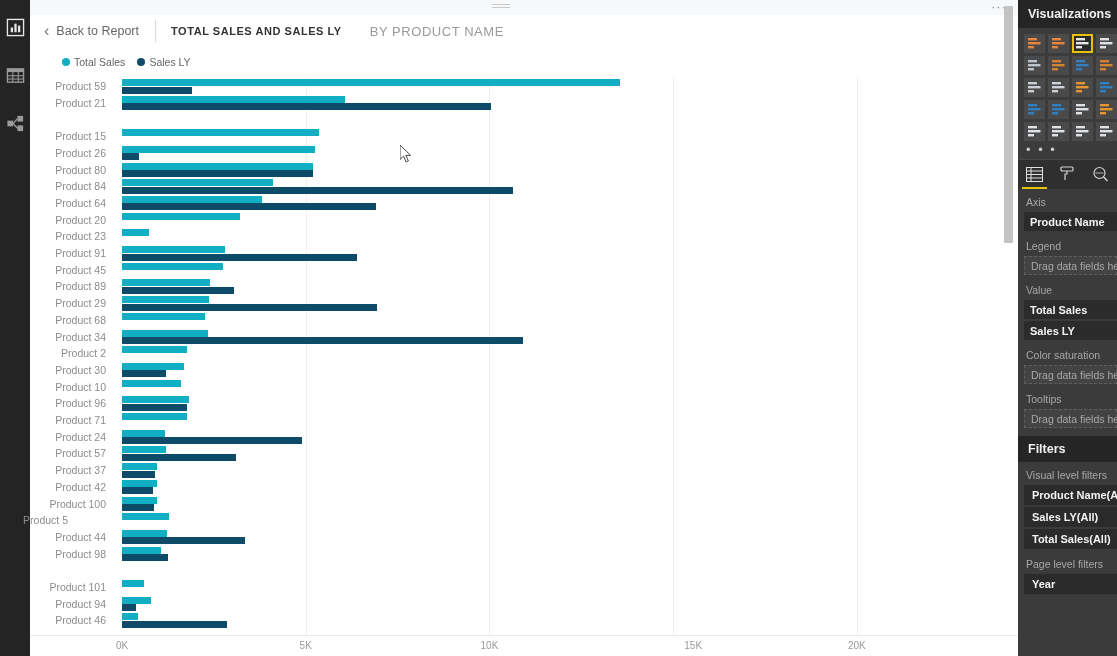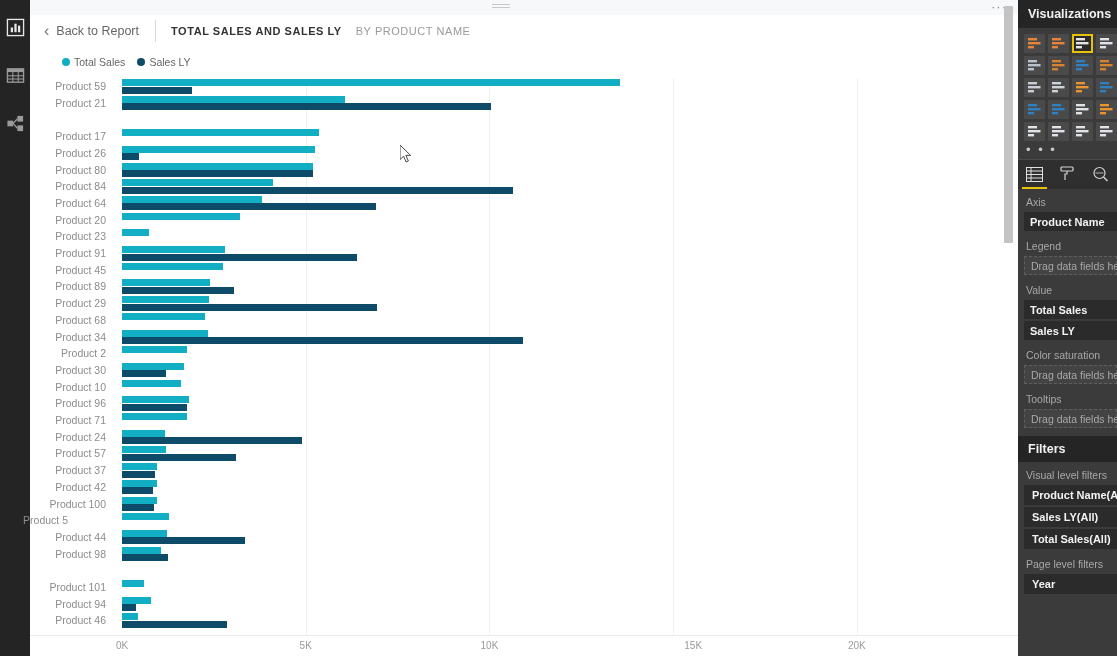--- a/index.html
+++ b/index.html
@@ -52,21 +52,21 @@
     margin-left: 14px; color: #666; font-size: 12.5px; cursor: pointer;
   }
   #back-chevron { font-size: 16px; color: #7a7a7a; line-height: 1; font-weight: 300; }
   #hdr-sep {
     width: 1px; height: 22px; background: #d9d9d9; margin: 0 15px 0 16px;
   }
   #title-main {
     font-size: 11px; font-weight: bold; color: #333; letter-spacing: 0.55px;
   }
   #title-sub {
-    font-size: 11px; color: #9a9a9a; letter-spacing: 0.55px; margin-left: 14px;
+    font-size: 13px; color: #9a9a9a; letter-spacing: 0.55px; margin-left: 28px;
   }
 
   
   #legend {
     position: absolute; left: 32px; top: 56px; display: flex; gap: 12px; align-items: center;
   }
   .lg-item { display: flex; align-items: center; gap: 4px; }
   .lg-dot { width: 8px; height: 8px; border-radius: 50%; display: block; }
   .lg-label { font-size: 10.5px; color: #666; }
 
@@ -245,21 +245,21 @@
           <div class="ylabel" style="right: 806px;">Product 59</div>
           <div class="bar ts" style="width: 498.251px; background: rgb(18, 174, 196);"></div>
           <div class="bar ly" style="width: 69.814px; background: rgb(14, 75, 104);"></div>
         </div>
         <div class="row" style="top: 16.7px;">
           <div class="ylabel" style="right: 806px;">Product 21</div>
           <div class="bar ts" style="width: 222.67px; background: rgb(18, 174, 196);"></div>
           <div class="bar ly" style="width: 369.279px; background: rgb(14, 75, 104);"></div>
         </div>
         <div class="row" style="top: 50.1px;">
-          <div class="ylabel" style="right: 806px;">Product 17</div>
+          <div class="ylabel" style="right: 806px;">Product 15</div>
           <div class="bar ts" style="width: 196.581px; background: rgb(18, 174, 196);"></div>
         </div>
         <div class="row" style="top: 66.8px;">
           <div class="ylabel" style="right: 806px;">Product 26</div>
           <div class="bar ts" style="width: 192.907px; background: rgb(18, 174, 196);"></div>
           <div class="bar ly" style="width: 16.9023px; background: rgb(14, 75, 104);"></div>
         </div>
         <div class="row" style="top: 83.5px;">
           <div class="ylabel" style="right: 806px;">Product 80</div>
           <div class="bar ts" style="width: 191.07px; background: rgb(18, 174, 196);"></div>

